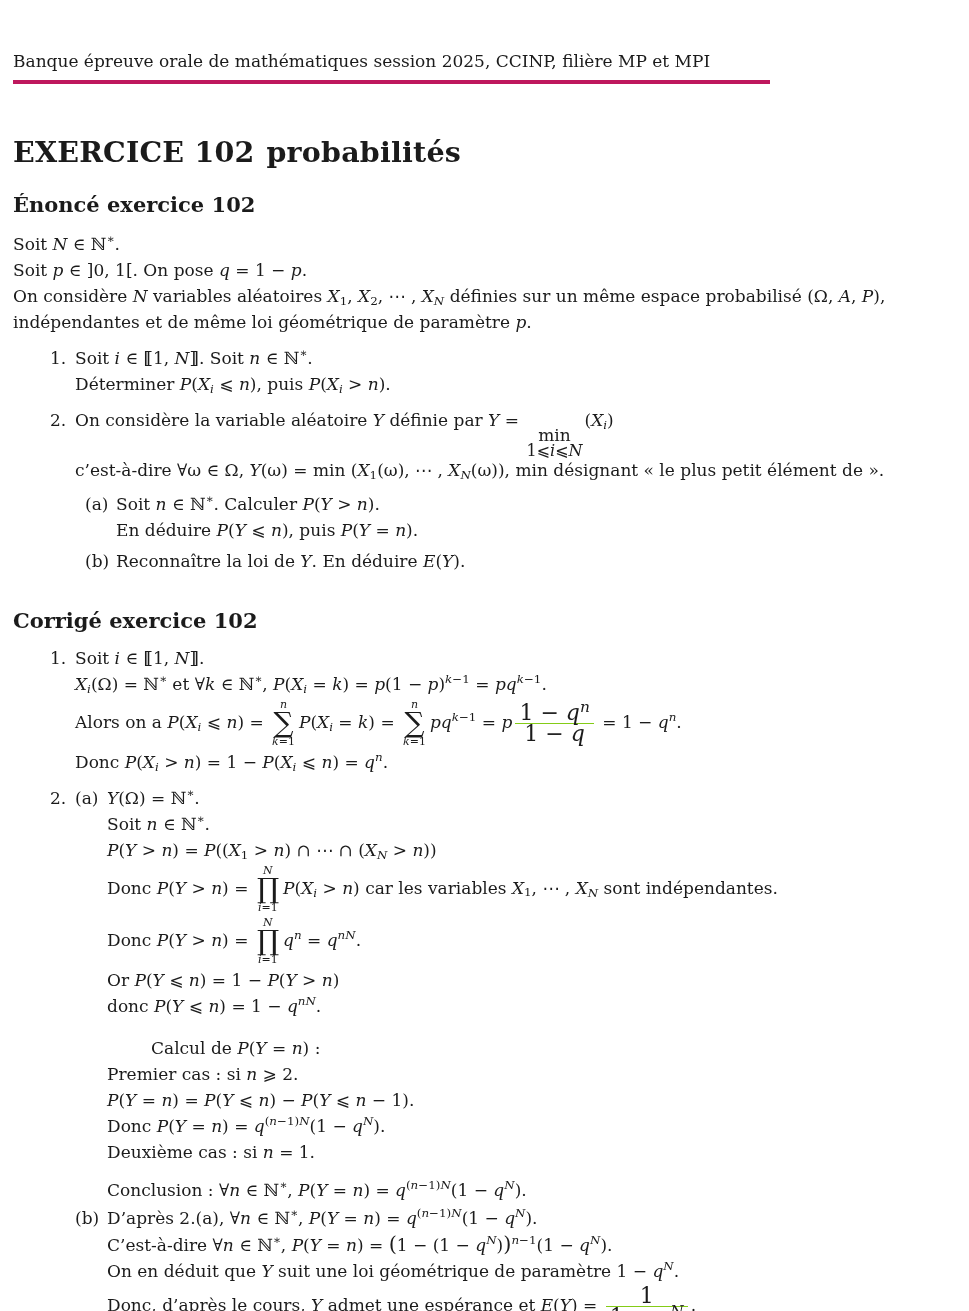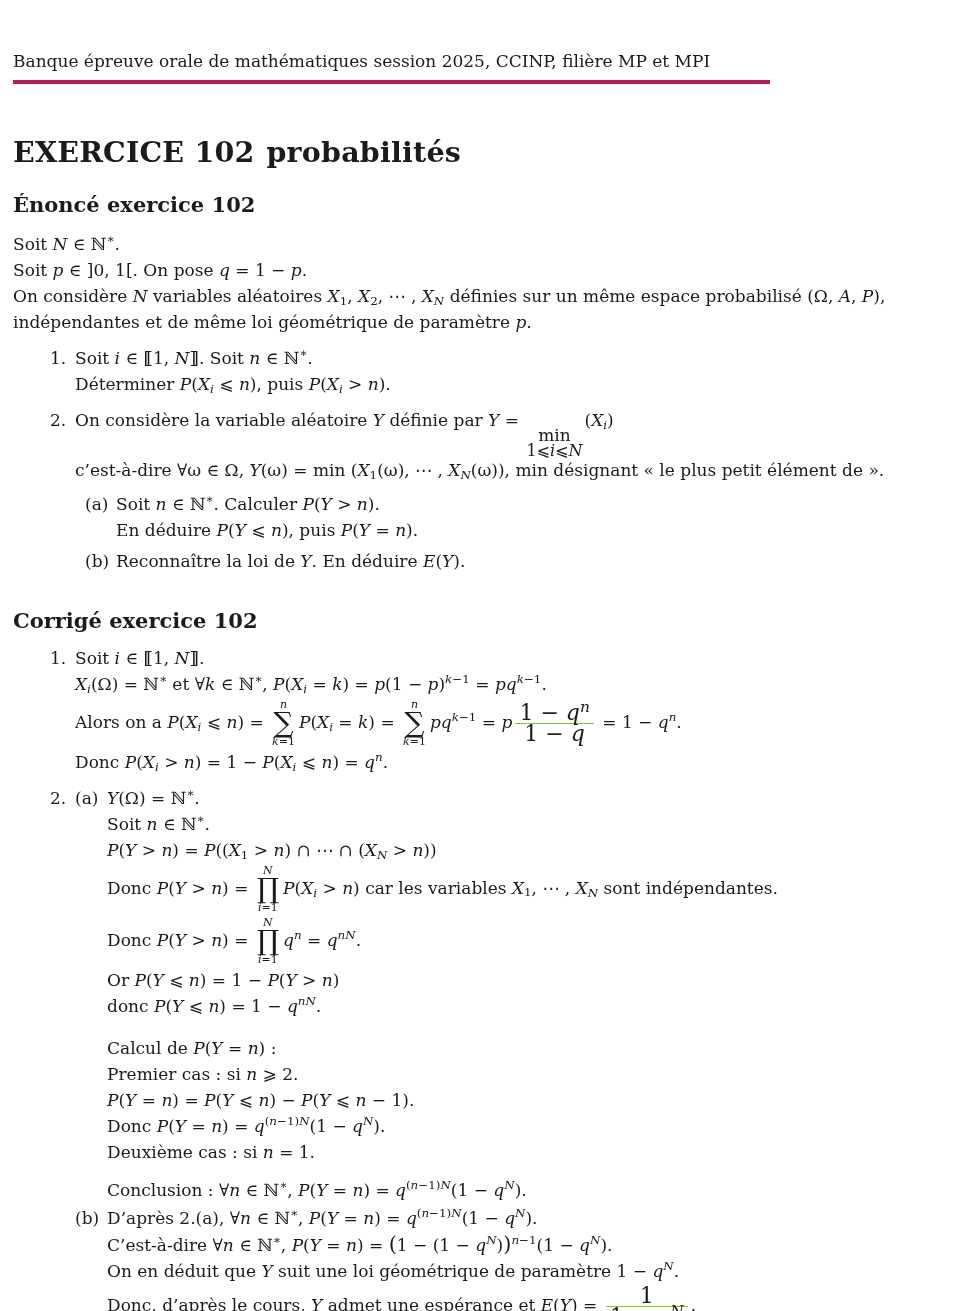--- a/index.html
+++ b/index.html
@@ -39,21 +39,21 @@
   .sub { padding-left:103px; margin-top:8px; }
   .sub > .marker { left:72px; }
   .qb { margin-top:5px; }
 
   .corr1 { margin-top:12px; }
   .corr2 { padding-left:94px; margin-top:10px; }
   .corr2 > .m1 { left:37px; }
   .corr2 > .m2 { left:62px; }
   .corrb { margin-top:2px; }
 
-  .gapt { margin-top:16px; }
+  .gapt { margin-top:16px;margin-left:44px; }
   .gapc { margin-top:12px; }
 
   sup, sub { font-size:70%; line-height:0; }
   sup { vertical-align:0.55em; }
   sub { vertical-align:-0.25em; }
 
   
   .mop { display:inline-flex; flex-direction:column; align-items:center;
          vertical-align:middle; margin:0 4px 0 3px; line-height:1; }
   .mop .lim { font-size:11px; line-height:11px; }

